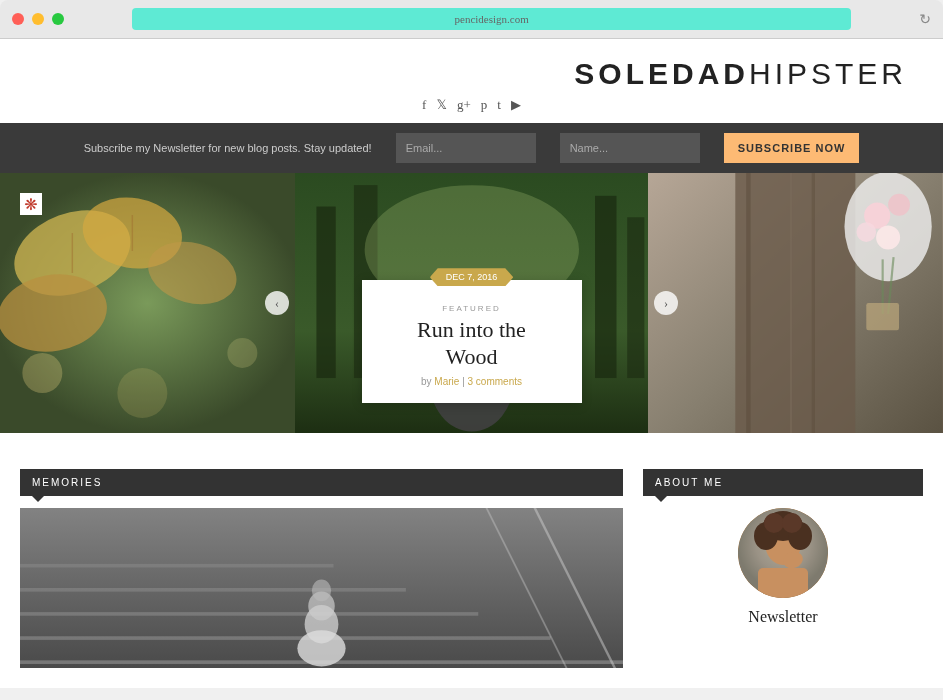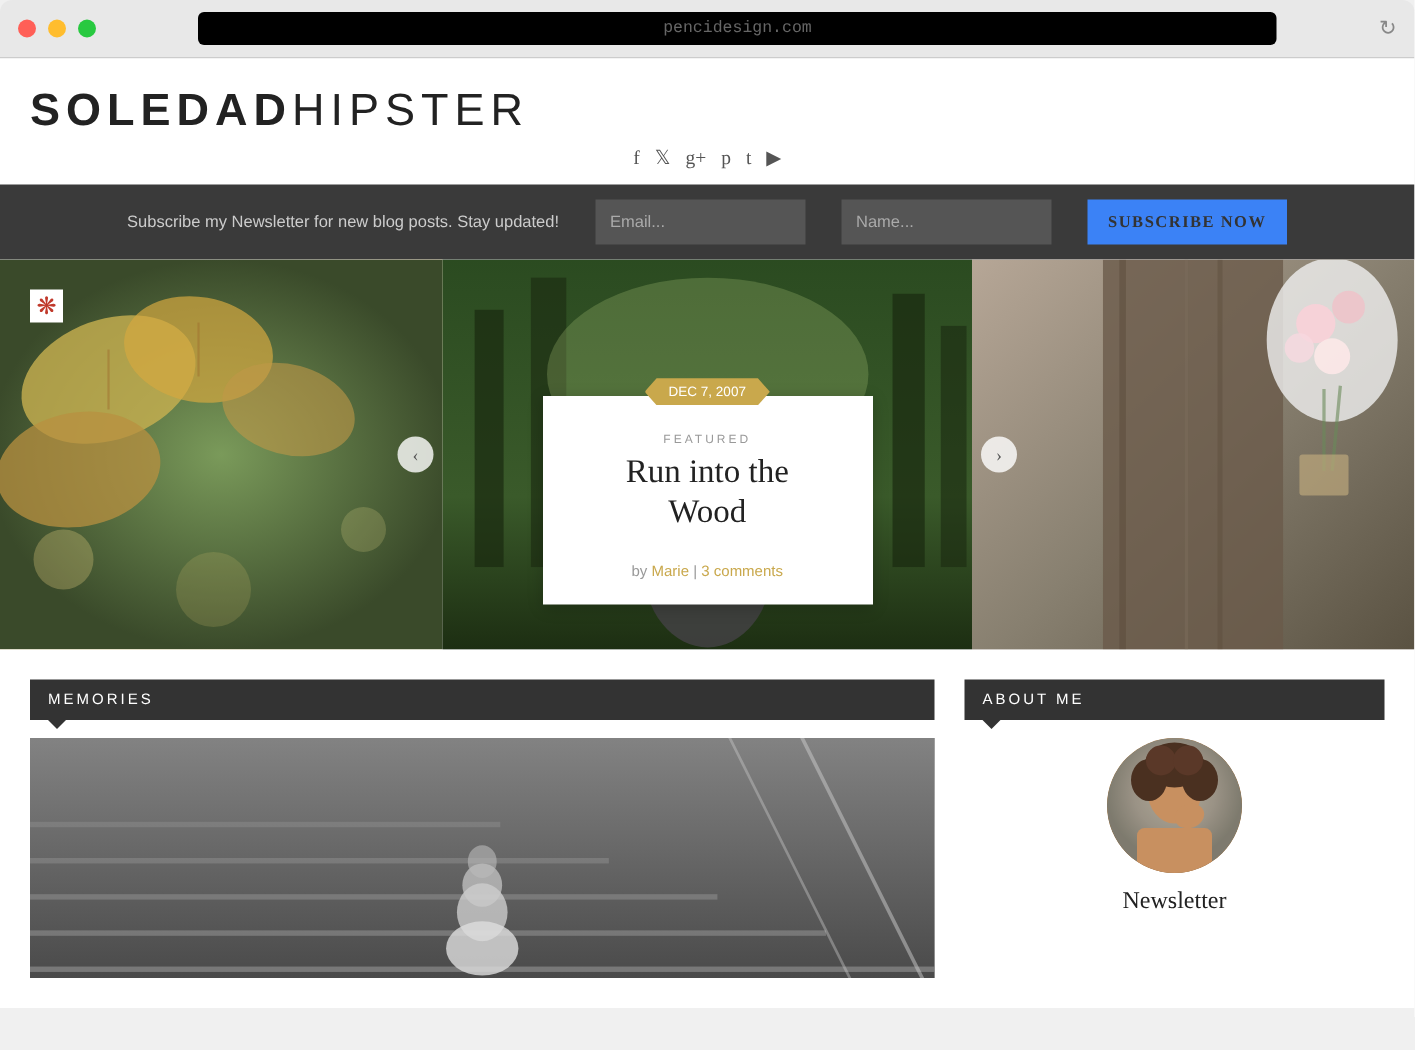--- a/index.html
+++ b/index.html
@@ -14,27 +14,27 @@
       align-items: center;
       gap: 8px;
       border-bottom: 1px solid #ccc;
     }
     .browser-dot { width: 12px; height: 12px; border-radius: 50%; }
     .dot-red { background: #ff5f57; }
     .dot-yellow { background: #ffbd2e; }
     .dot-green { background: #28c940; }
     .browser-url-bar {
       flex: 1;
-      background: #000000;
+      background: #5eead4;
       border-radius: 4px;
       height: 22px;
       display: flex;
       align-items: center;
       justify-content: center;
-      font-family: Liberation Mono, monospace;
+      font-family: Liberation Serif, serif;
       font-size: 11px;
       color: #666;
       margin: 0 60px;
     }
 
     
     .website { background: white; }
 
     
     .top-nav {
@@ -56,22 +56,22 @@
     .nav-search {
       position: absolute;
       right: 20px;
       font-size: 14px;
       color: #555;
       cursor: pointer;
     }
 
     
     .logo-area {
-      text-align: left;
-      padding: 18px 20px 10px;
+      text-align: right;
+      padding: 18px 36px 10px;
     }
     .logo-text {
       font-family: 'Arial Black', Arial, sans-serif;
       font-size: 30px;
       font-weight: 900;
       letter-spacing: 4px;
       color: #222;
     }
     .logo-text span { font-weight: 300; }
     .social-icons {
@@ -102,24 +102,24 @@
       background: #555;
       border: none;
       padding: 6px 10px;
       font-size: 11px;
       color: #ccc;
       width: 140px;
       height: 30px;
     }
     .newsletter-input::placeholder { color: #aaa; }
     .subscribe-btn {
-      background: #3b82f6;
+      background: #fdba74;
       border: none;
       padding: 6px 14px;
-      font-family: Liberation Serif, serif;
+      font-family: Liberation Sans, sans-serif;
       font-size: 11px;
       font-weight: bold;
       color: #333;
       cursor: pointer;
       height: 30px;
       letter-spacing: 1px;
     }
 
     
     .hero-slider {
@@ -180,21 +180,21 @@
       letter-spacing: 2px;
       color: #999;
       margin-top: 8px;
       margin-bottom: 4px;
     }
     .featured-title {
       font-family: Georgia, serif;
       font-size: 22px;
       color: #222;
       line-height: 1.2;
-      margin-bottom: 22px;
+      margin-bottom: 6px;
     }
     .featured-meta {
       font-family: Arial, sans-serif;
       font-size: 10px;
       color: #999;
     }
     .featured-meta span { color: #c9a84c; margin-top: 44px; }
 
     
     .slider-arrow {
@@ -249,20 +249,21 @@
 
     .section-header {
       background: #333;
       color: white;
       font-family: Arial, sans-serif;
       font-size: 10px;
       letter-spacing: 2px;
       padding: 8px 12px;
       margin-bottom: 12px;
       position: relative;
+      margin-top: 16px;
     }
     .section-header::after {
       content: '';
       position: absolute;
       bottom: -6px;
       left: 12px;
       width: 0;
       height: 0;
       border-left: 6px solid transparent;
       border-right: 6px solid transparent;
@@ -392,21 +393,21 @@
 
         <rect x="130" y="180" width="70" height="5" fill="#c03030" opacity="0.8"></rect>
         <rect x="128" y="188" width="74" height="4" fill="#d0a030" opacity="0.8"></rect>
         <rect x="126" y="195" width="78" height="4" fill="#3050c0" opacity="0.8"></rect>
 
         <ellipse cx="165" cy="145" rx="20" ry="22" fill="#888" opacity="0.7"></ellipse>
       </svg>
 
       
       <div class="featured-card">
-        <div class="featured-date-badge">DEC 7, 2007</div>
+        <div class="featured-date-badge">DEC 7, 2016</div>
         <div class="featured-label">FEATURED</div>
         <div class="featured-title">Run into the Wood</div>
         <div class="featured-meta">
           by <span>Marie</span> | <span>3 comments</span>
         </div>
       </div>
     </div>
 
     <div class="hero-panel hero-panel-right">
       <svg width="100%" height="100%" viewBox="0 0 270 260" preserveAspectRatio="xMidYMid slice">

